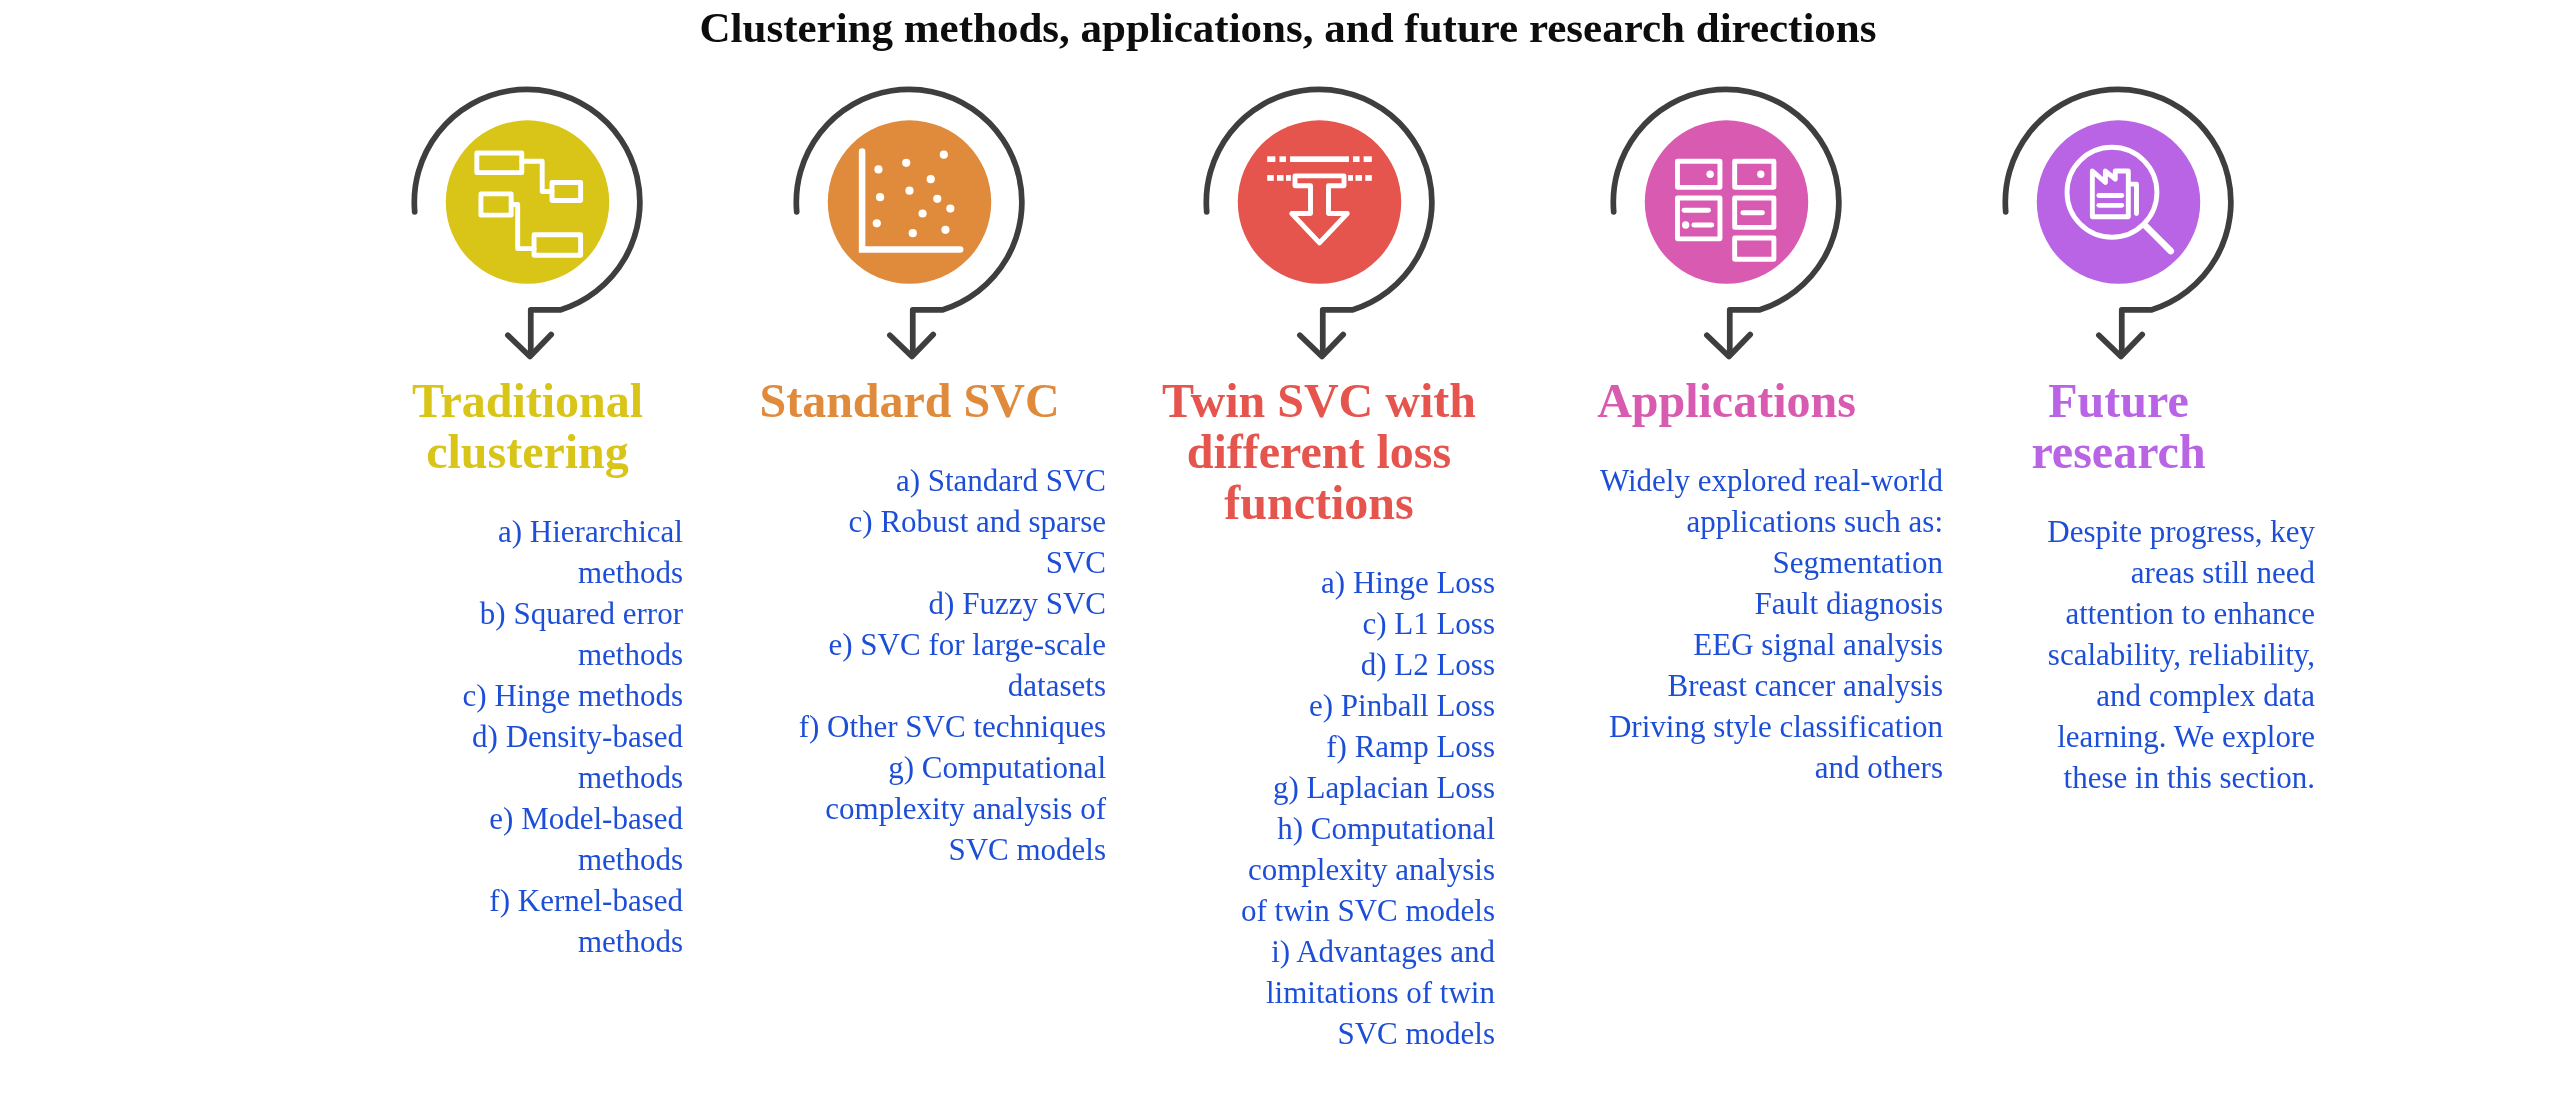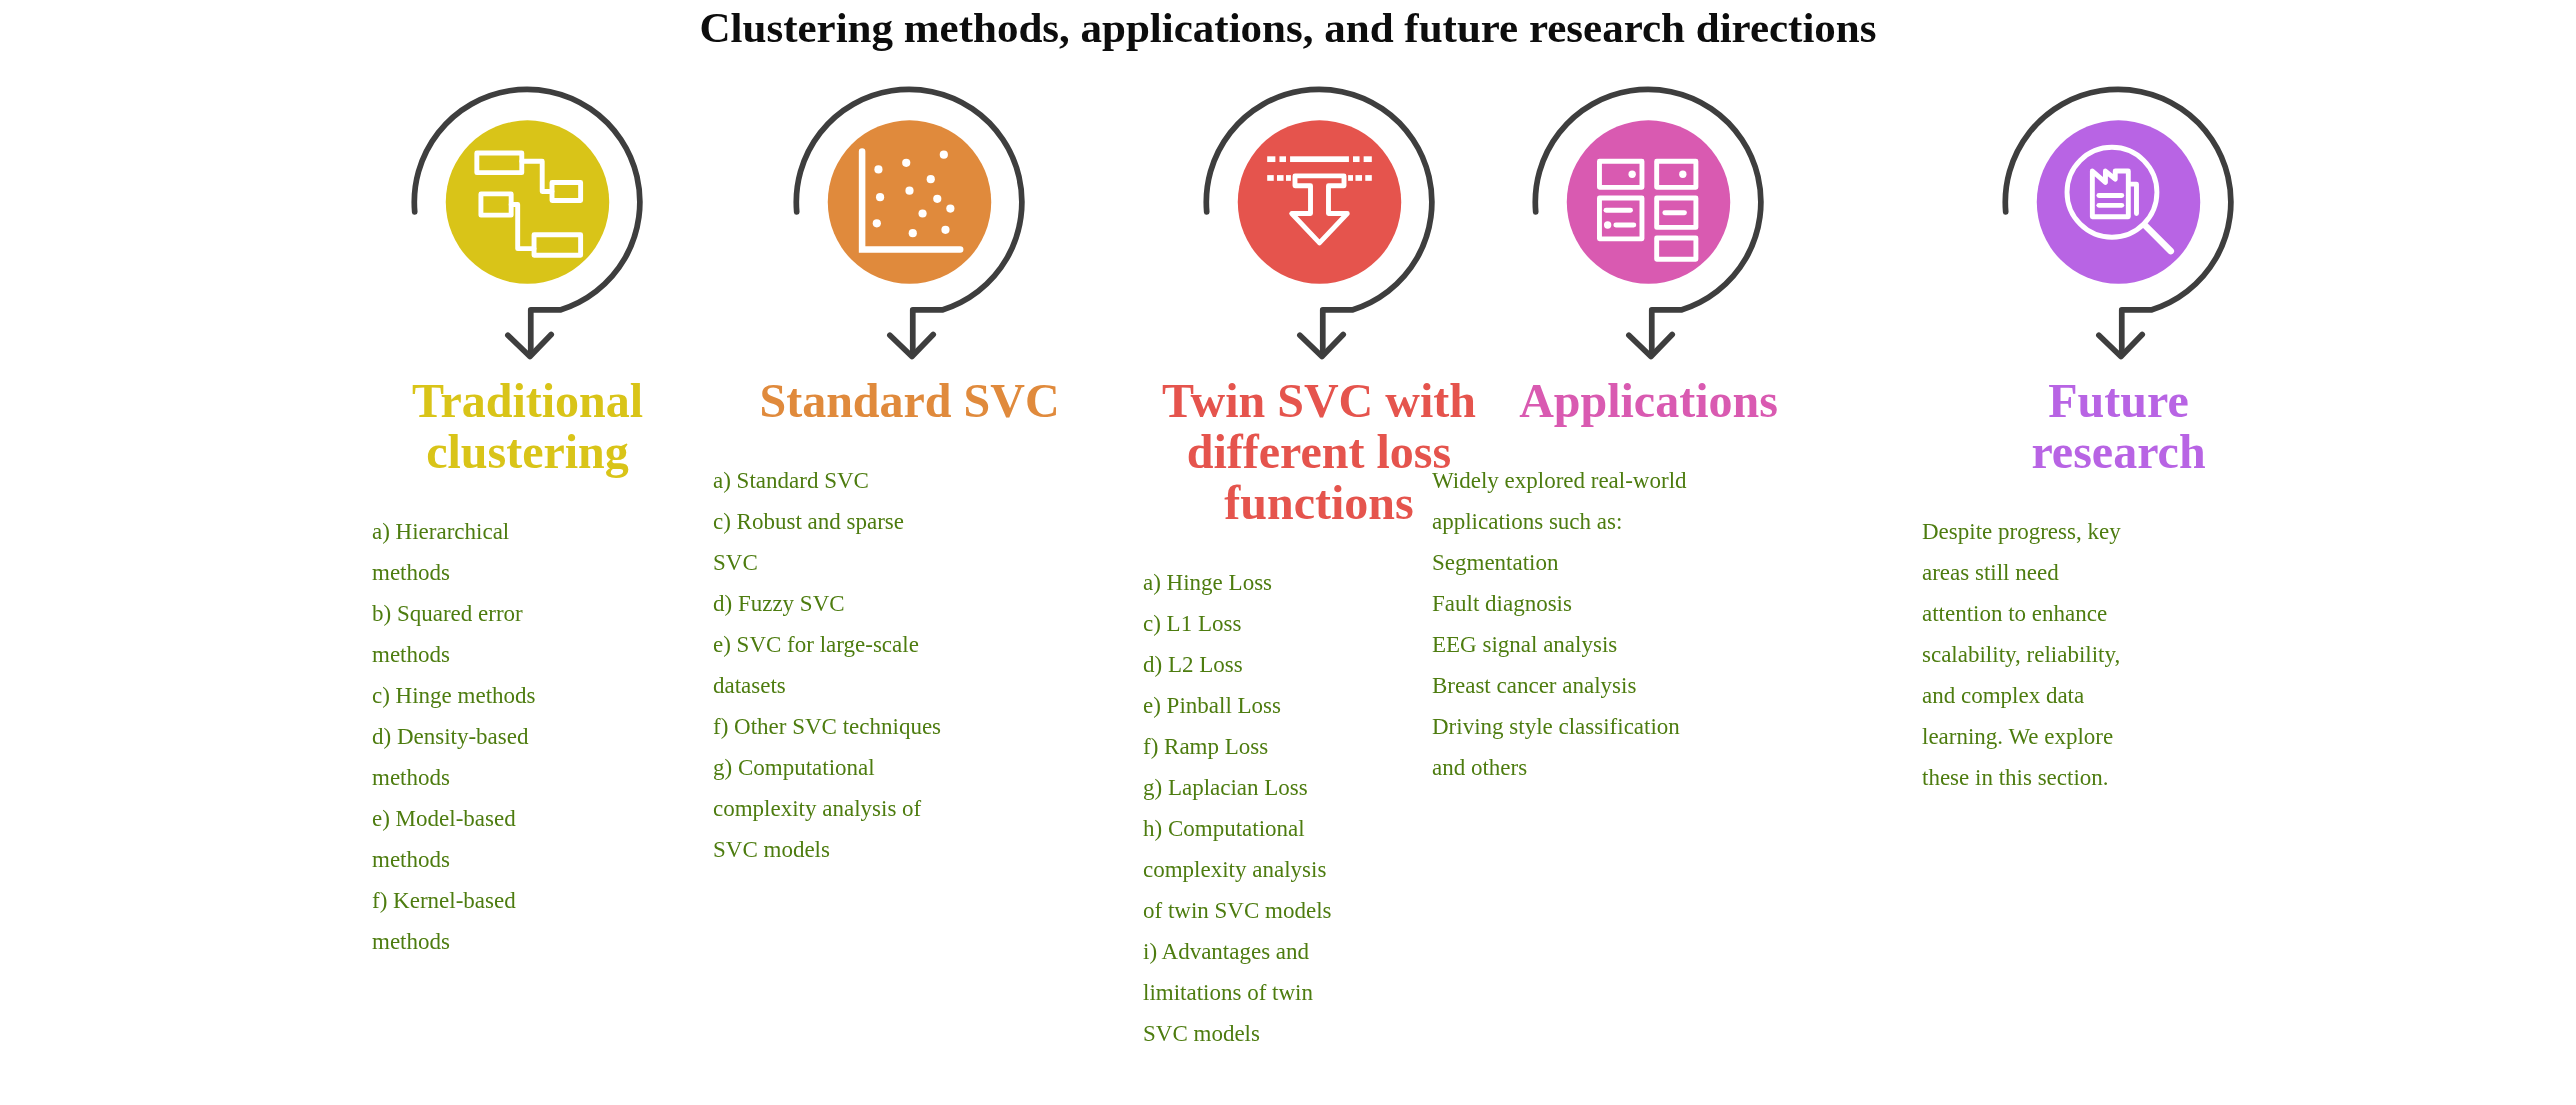--- a/index.html
+++ b/index.html
@@ -8,34 +8,34 @@
     font-family:"Liberation Serif", serif; overflow:hidden;
   }
   .title {
     position:absolute; top:1.6px; left:0; width:2576px;
     text-align:center; font-size:43px; line-height:52px; font-weight:bold; color:#0d0d0d;
   }
   .col { position:absolute; top:86px; }
   #col-1 { left:372px;  width:311px; }
   #col-2 { left:713px;  width:393px; }
   #col-3 { left:1143px; width:352px; }
-  #col-4 { left:1432px; width:433px; }
+  #col-4 { left:1510px; width:433px; }
   #col-5 { left:1922px; width:393px; }
   .icon-row { display:flex; justify-content:center; height:282px; }
   .spiral { fill:none; stroke:#3e3e3e; stroke-width:7; stroke-linecap:round; stroke-linejoin:round; }
   .glyph  { fill:none; stroke:#ffffff; stroke-width:6; stroke-linecap:round; stroke-linejoin:round; }
   .glyph-thick { fill:none; stroke:#ffffff; stroke-width:8; stroke-linecap:round; }
   .gfill  { fill:#ffffff; stroke:none; }
   .heading {
     margin-top:6.5px; text-align:center; font-weight:bold;
     font-size:48px; line-height:51px; white-space:pre-line;
   }
   .body { margin-top:34px; }
   .item {
-    font-size:23px; line-height:41px; color:#4d7c0f; white-space:pre-line;
+    font-size:31px; line-height:41px; color:#1d4ed8; white-space:pre-line;text-align:right;
   }
 </style>
 </head>
 <body>
 
 <div class="page">
 
   <div class="title">Clustering methods, applications, and future research directions</div>
 
   <div class="col" id="col-1">

